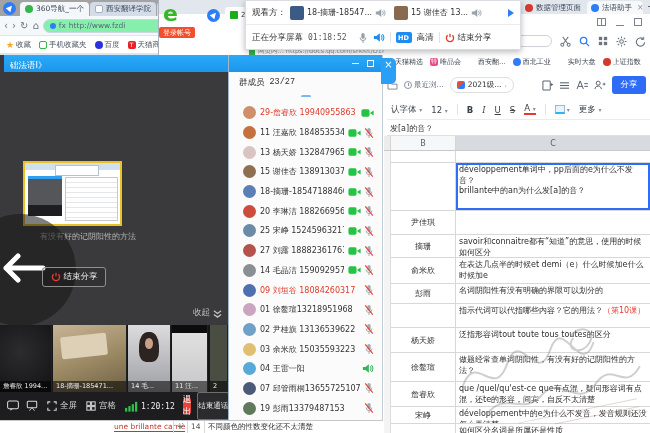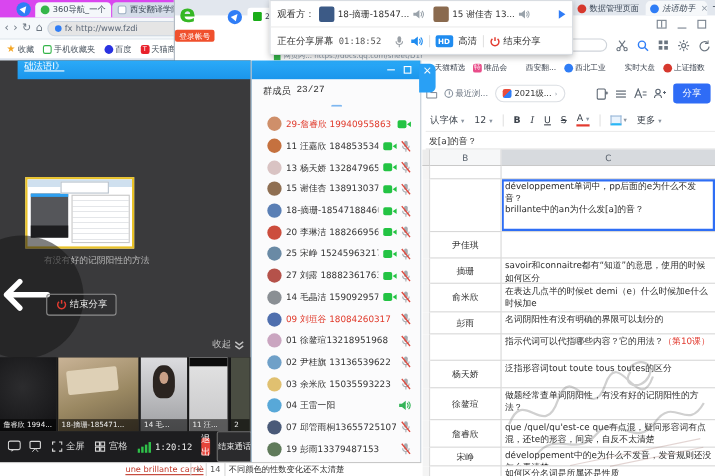--- a/index.html
+++ b/index.html
@@ -2,50 +2,50 @@
 <html><head>
 <meta charset="utf-8">
 <style>
   html,body{margin:0;padding:0;background:#9aa0a8;font-family:"DejaVu Sans","Liberation Sans",sans-serif;}
   #screen{position:relative;width:650px;height:433px;overflow:hidden;background:#c7ccd2;}
   #screen *{box-sizing:border-box;}
   svg{display:block;}
 
   
   #left-browser{position:absolute;left:0;top:0;width:250px;height:55px;background:#dbe3ee;z-index:1;}
-  #left-tabs{position:absolute;left:0;top:0;right:0;height:16px;display:flex;align-items:flex-end;padding-left:14px;gap:1px;background:#d946ef;}
+  #left-tabs{position:absolute;left:0;top:0;right:0;height:16px;display:flex;align-items:flex-end;padding-left:2px;gap:1px;background:#a3a3a3;}
   .lb-logo{width:13px;height:13px;border-radius:50%;background:#2f7df6;margin:0 3px 1px 1px;position:relative;}
   .lb-logo::after{content:"";position:absolute;left:4px;top:3px;border-left:3px solid transparent;border-right:3px solid transparent;border-bottom:6px solid #fff;transform:rotate(40deg);}
   .lb-tab{height:14px;display:flex;align-items:center;gap:3px;padding:0 5px;font-size:7.5px;color:#3a4656;background:#d4dce8;border-radius:4px 4px 0 0;white-space:nowrap;overflow:hidden;max-width:72px;}
   .lb-tab.active{background:#f4f7fa;}
   .fav{width:8px;height:8px;border-radius:2px;flex:0 0 auto;}
   .fav.green{background:#35b54a;border-radius:50%;}
   .fav.doc{background:#fff;border:1px solid #9fb0c4;}
   #left-nav{position:absolute;left:0;top:16px;right:0;height:20px;background:#f5f8fb;display:flex;align-items:center;gap:4px;padding:0 4px;border-bottom:1px solid #dde4ec;}
   .nav-glyph{font-size:10px;color:#6b7580;}
-  #lb-address{flex:1;height:14px;border:1px solid #ccd5e0;border-radius:8px;background:#e5e5e5;display:flex;align-items:center;gap:3px;padding:0 6px;font-size:7.5px;color:#5a6676;white-space:nowrap;overflow:hidden;}
+  #lb-address{flex:1;height:14px;border:1px solid #ccd5e0;border-radius:8px;background:#86efac;display:flex;align-items:center;gap:3px;padding:0 6px;font-size:7.5px;color:#5a6676;white-space:nowrap;overflow:hidden;}
   .blue-dot{width:6px;height:6px;border-radius:50%;background:#2f7df6;flex:0 0 auto;}
   #left-bookmarks{position:absolute;left:0;top:36px;right:0;height:17px;background:#fff;display:flex;align-items:center;gap:8px;padding:0 6px;font-size:7.5px;color:#45505c;white-space:nowrap;}
   .bm{display:flex;align-items:center;gap:2px;}
   .bmi{width:8px;height:8px;border-radius:2px;display:inline-flex;align-items:center;justify-content:center;font-size:6px;color:#fff;flex:0 0 auto;}
   .bmi.star{color:#f5a623;font-size:9px;width:auto;height:auto;}
   .bmi.phone{border:1px solid #35b54a;background:#fff;}
   .bmi.baidu{background:#2932e1;border-radius:50%;}
   .bmi.tmall{background:#e8212b;}
   .bmi.jd{background:#e1251b;}
   .bmi.vip{background:#e94d8a;}
   .bmi.blue{background:#2f7df6;border-radius:50%;}
   .bmi.red{background:#d6382e;border-radius:50%;}
 
   
   #right-browser{position:absolute;left:158px;top:0;width:492px;height:433px;background:#fff;z-index:2;border-left:1px solid #aab3bd;}
   #rb-tabstrip{position:absolute;left:0;top:0;right:0;height:14px;background:#e2e7ee;}
   .rb-tab{position:absolute;top:1px;height:13px;display:flex;align-items:center;gap:3px;padding:0 4px;font-size:7.5px;color:#3a4656;white-space:nowrap;overflow:hidden;}
   #rb-tab-data{left:362px;width:64px;}
-  #rb-tab-fr{left:428px;width:56px;background:#f6f8fa;border-radius:4px 4px 0 0;font-style:italic;}
+  #rb-tab-fr{left:428px;width:56px;background:#f6f8fa;border-radius:4px 4px 0 0;}
   .tab-close{font-size:8px;color:#8a94a0;margin-left:2px;}
   #rb-newtab{position:absolute;left:488px;top:1px;font-size:10px;color:#5a6570;line-height:12px;}
   #rb-controls{position:absolute;top:16px;right:8px;display:flex;align-items:center;gap:10px;height:12px;}
   .win-panes{width:9px;height:8px;border:1px solid #7a8490;position:relative;}
   .win-panes::after{content:"";position:absolute;left:3px;top:0;bottom:0;width:1px;background:#7a8490;}
   .win-min{width:8px;height:1px;background:#7a8490;margin-top:6px;}
   .win-max{width:8px;height:8px;border:1px solid #7a8490;}
   #rb-tools{position:absolute;top:33px;right:4px;display:flex;align-items:center;gap:8px;height:16px;}
   #rb-search{width:44px;height:12px;border:1px solid #cfd4da;border-radius:7px;display:flex;align-items:center;padding:0 4px;}
   #rb-address-fragment{position:absolute;left:90px;top:47px;font-size:6.5px;color:#8a99a8;white-space:nowrap;display:flex;align-items:center;gap:3px;}
@@ -98,21 +98,21 @@
   
   #bottom-strip{position:absolute;left:0;top:420px;width:383px;height:13px;background:#fff;border-top:1px solid #c8c8c8;z-index:3;font-size:7.5px;color:#333;}
   #frag-french{position:absolute;left:114px;top:1px;color:#c0392b;border-bottom:1px solid #c0392b;white-space:nowrap;}
   .frag-sep{position:absolute;top:0;bottom:0;width:1px;background:#d8d8d8;}
   #frag-plus{position:absolute;left:177px;top:1px;color:#666;}
   #frag-num{position:absolute;left:191px;top:1px;color:#555;}
   #frag-text{position:absolute;left:208px;top:1px;white-space:nowrap;}
 
   
   #call-window{position:absolute;left:0;top:55px;width:228px;height:365px;background:#3a3a3c;z-index:4;}
-  #call-titlebar{position:absolute;left:16px;top:0;right:0;height:17px;background:linear-gradient(#2baaf8,#1b96ec);color:#fff;font-size:8.5px;display:flex;align-items:flex-start;padding-left:6px;text-decoration:underline;}
+  #call-titlebar{position:absolute;left:4px;top:0;right:0;height:17px;background:linear-gradient(#2baaf8,#1b96ec);color:#fff;font-size:8.5px;display:flex;align-items:flex-end;padding-left:6px;}
   #preview-box{position:absolute;left:23px;top:106px;width:99px;height:65px;border:2px solid #e9c227;background:#fff;overflow:hidden;}
   .pv-top{position:absolute;left:0;top:0;right:0;height:7px;background:#cfe0ef;}
   .pv-share{position:absolute;left:30px;top:2px;width:44px;height:11px;background:#fff;border:1px solid #b8c2cc;}
   .pv-call{position:absolute;left:3px;top:13px;width:34px;height:40px;background:#55565a;border-top:3px solid #2fa0f0;}
   .pv-sheet{position:absolute;left:40px;top:14px;width:53px;height:44px;background:repeating-linear-gradient(#fff 0 4px,#e4e6e9 4px 5px);border:1px solid #c8c8c8;}
   .pv-dark{position:absolute;left:3px;top:42px;width:34px;height:11px;background:#1e1e20;}
   #watching-text{position:absolute;left:8px;top:176px;width:160px;text-align:center;font-size:8px;color:#b7b7b7;}
   #big-circle{position:absolute;left:-36px;top:159px;width:112px;height:112px;border-radius:50%;background:rgba(22,22,22,.55);}
   #back-arrow{position:absolute;left:2px;top:198px;}
   #end-share-btn{position:absolute;left:42px;top:212px;width:64px;height:20px;border:1px solid #8f8f8f;border-radius:3px;display:flex;align-items:center;justify-content:center;gap:3px;color:#ececec;font-size:8.5px;background:rgba(0,0,0,.15);}

